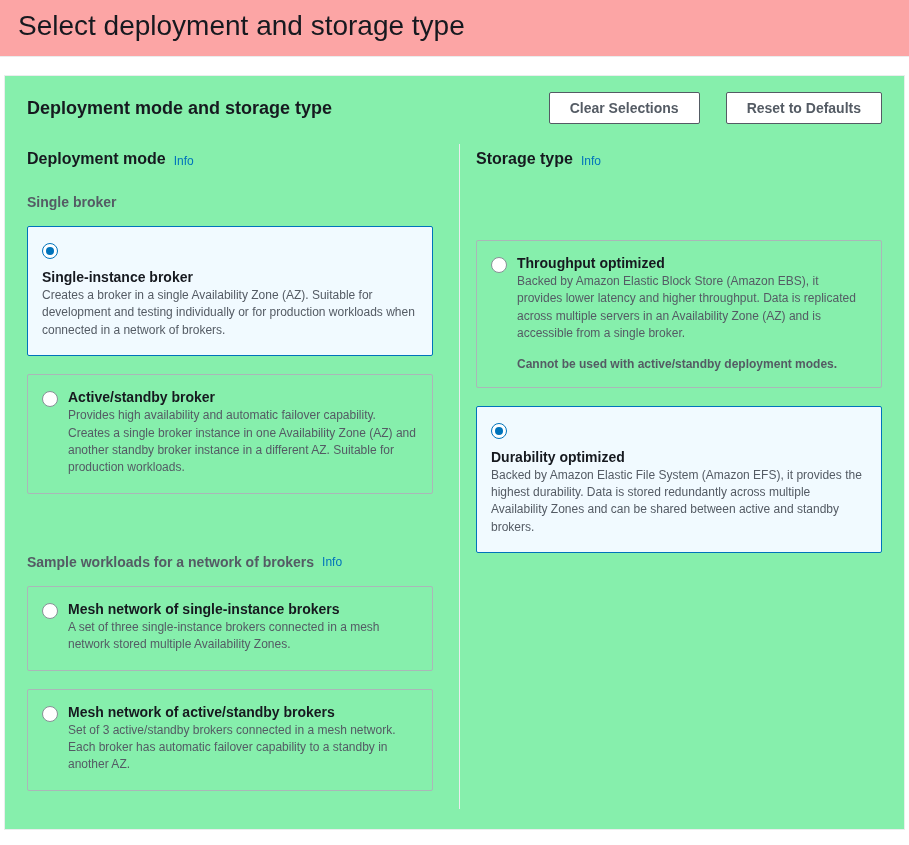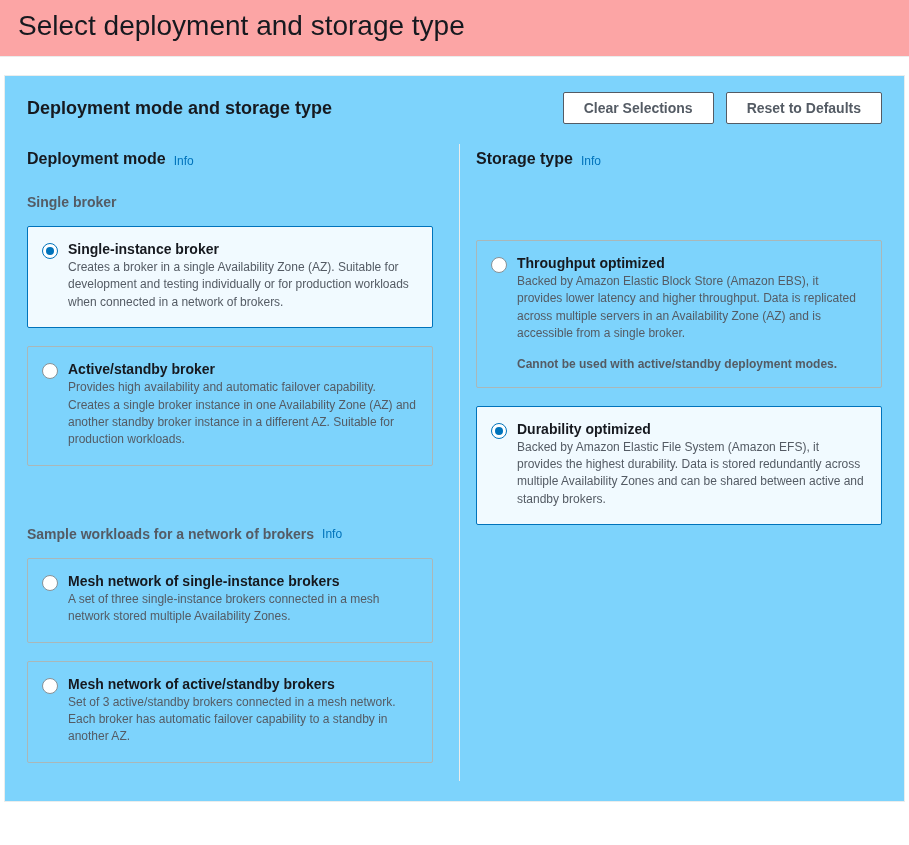--- a/index.html
+++ b/index.html
@@ -6,41 +6,42 @@
     body { font-family: "Amazon Ember", "Helvetica Neue", Arial, sans-serif; background: #fff; color: #16191f; width: 909px; }
     .page-header {
       background: #fca5a5;
       border-bottom: 1px solid #eaeded;
       padding: 10px 18px 14px;
     }
     .page-title { font-size: 28px; font-weight: 400; color: #16191f; }
     .panel {
       margin: 18px 4px 4px;
       border: 1px solid #eaeded;
-      background: #7dd3fc;
+      background: #86efac;
       padding-bottom: 20px;
     }
     .panel-header {
       display: flex;
       justify-content: space-between;
       align-items: center;
       padding: 16px 22px 20px;
     }
     .panel-title { font-size: 18px; font-weight: 700; }
     .panel-actions { display: flex; gap: 12px; }
     .btn {
       background: #fff;
       border: 1px solid #545b64;
       color: #545b64;
       font-weight: 700;
       font-size: 14px;
       padding: 7px 20px;
       border-radius: 2px;
       cursor: pointer;
       font-family: inherit;
+      margin-left: 14px;
     }
     .panel-body {
       display: flex;
       padding: 0 22px;
     }
     .column { flex: 1; padding-top: 6px; }
     .column-left { padding-right: 26px; }
     .column-right {
       padding-left: 16px;
       border-left: 1px solid #eaeded;
@@ -75,20 +76,21 @@
       border-radius: 2px;
       padding: 14px 14px 16px 14px;
       margin-bottom: 18px;
       display: flex;
       gap: 10px;
       cursor: pointer;
     }
     .tile.selected {
       border-color: #0073bb;
       background: #f1faff;
+      flex-direction: column;
     }
     .tile-radio {
       flex-shrink: 0;
       width: 16px;
       height: 16px;
       border: 1px solid #879196;
       border-radius: 50%;
       margin-top: 2px;
       position: relative;
       background: #fff;

